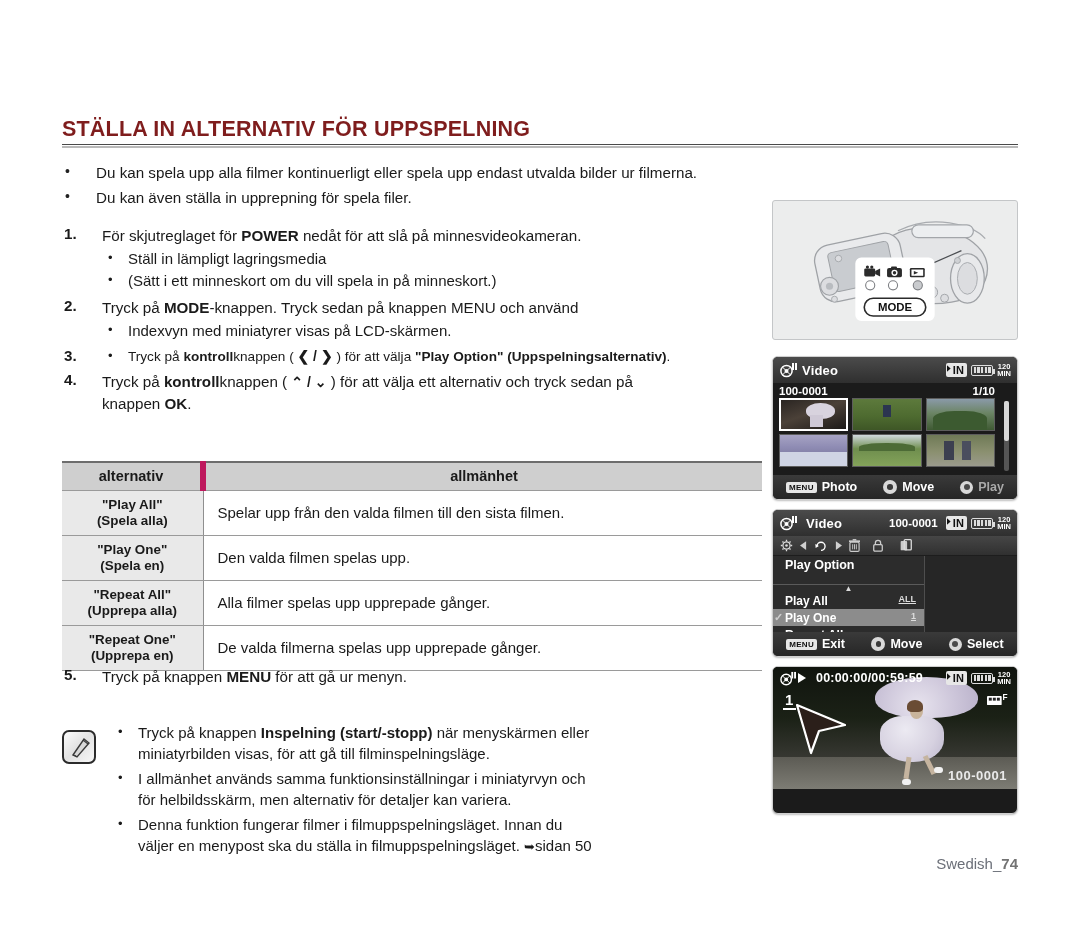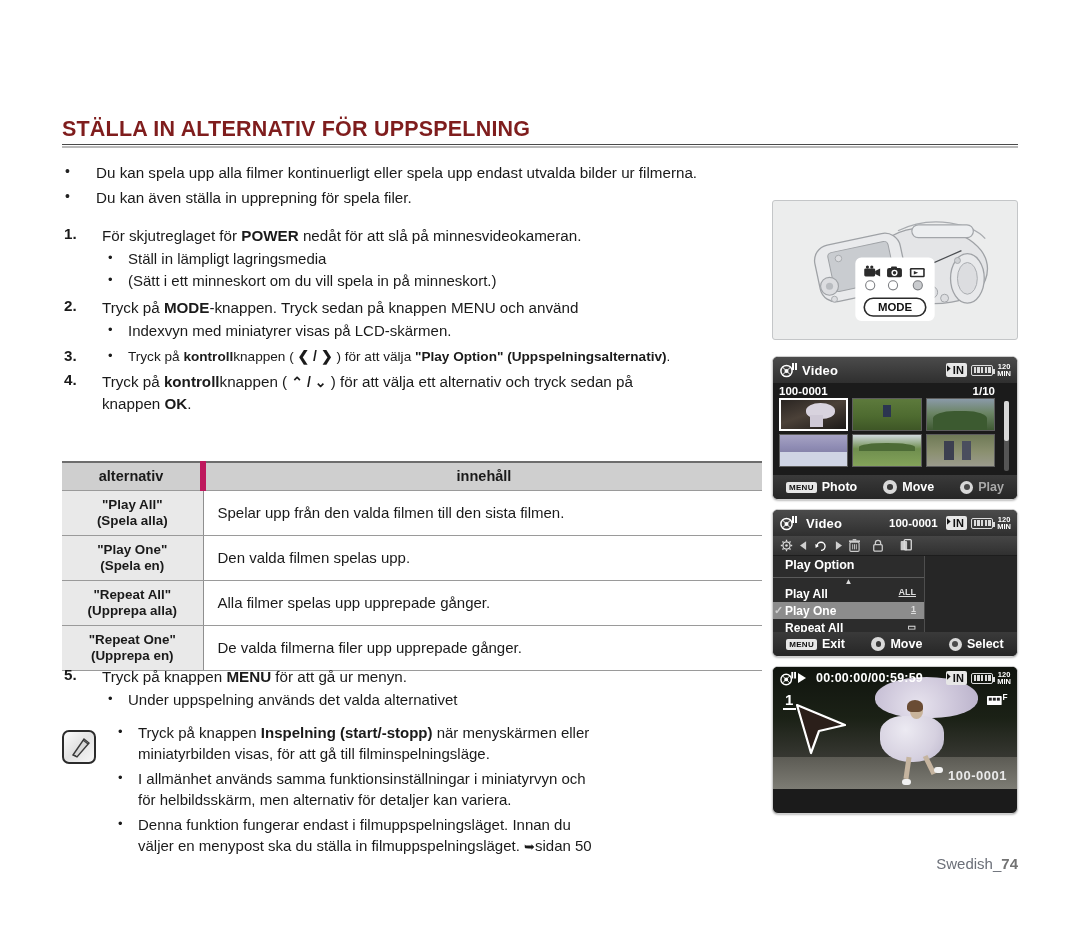--- a/index.html
+++ b/index.html
@@ -220,21 +220,21 @@
     height: 20px; background: linear-gradient(#464646,#303030);
     display: flex; align-items: center; padding: 0 7px; gap: 7px;
     border-bottom: 1px solid #1d1d1d;
   }
   .menu-body { position: relative; height: 78px; display: flex; }
   .menu-list {
     width: 152px; background: #2c2c2c; border-right: 1px solid #4e4e4e;
     position: relative;
   }
   .menu-head {
-    font-size: 12.5px; font-weight: bold; padding: 2px 0 5px 12px;
+    font-size: 12.5px; font-weight: bold; padding: 2px 0 12px 12px;
     border-bottom: 1px solid #5a5a5a;
   }
   .caret { text-align: center; font-size: 8px; color: #dcdcdc; line-height: 7px; }
   .menu-item {
     height: 17px; display: flex; align-items: center; padding-left: 12px;
     font-size: 12px; font-weight: bold; position: relative;
   }
   .menu-item.sel { background: #8c8c8c; color: #fff; }
   .menu-item .chk {
     position: absolute; left: 1px; top: 2px; font-size: 11px; color: #cfcfcf;
@@ -308,63 +308,62 @@
       <span class="num">4.</span>
       <div class="body"><span>Tryck på </span><b>kontroll</b><span>knappen ( </span><b class="arrowglyph">⌃ / ⌄</b><span> ) för att välja ett alternativ och tryck sedan på</span></div>
       <div class="body"><span>knappen </span><b>OK</b><span>.</span></div>
     </div>
   </div>
 
   <table class="opt-table">
     <thead>
       <tr>
         <th class="c1">alternativ</th>
-        <th>innehåll</th>
+        <th>allmänhet</th>
       </tr>
     </thead>
     <tbody>
       <tr>
         <td class="c1"><span>"Play All"</span><br><span>(Spela alla)</span></td>
         <td class="c2">Spelar upp från den valda filmen till den sista filmen.</td>
       </tr>
       <tr>
         <td class="c1"><span>"Play One"</span><br><span>(Spela en)</span></td>
         <td class="c2">Den valda filmen spelas upp.</td>
       </tr>
       <tr>
         <td class="c1"><span>"Repeat All"</span><br><span>(Upprepa alla)</span></td>
         <td class="c2">Alla filmer spelas upp upprepade gånger.</td>
       </tr>
       <tr>
         <td class="c1"><span>"Repeat One"</span><br><span>(Upprepa en)</span></td>
-        <td class="c2">De valda filmerna filer upp upprepade gånger.</td>
+        <td class="c2">De valda filmerna spelas upp upprepade gånger.</td>
       </tr>
     </tbody>
   </table>
 
   <div class="steps-late">
     <div class="step">
       <span class="num">5.</span>
       <div class="body"><span>Tryck på knappen </span><b>MENU</b><span> för att gå ur menyn.</span></div>
-      <div class="sub">Under uppspelning används det valda alternativet</div>
     </div>
   </div>
 
   <div class="notes">
     <div class="note-icon">
       <svg width="24" height="24" viewBox="0 0 24 24" aria-hidden="true">
         <path d="M4 19 L15 3 L20 7 L8 21 Z" fill="#d8d8d8" stroke="#3a3a3a" stroke-width="1.4"></path>
         <path d="M14 4 L19 8" stroke="#3a3a3a" stroke-width="1.2"></path>
         <path d="M4 19 L7 20" stroke="#3a3a3a" stroke-width="1.2"></path>
       </svg>
     </div>
     <div class="note-list">
       <div class="note-li"><span>Tryck på knappen </span><b>Inspelning (start/-stopp)</b><span> när menyskärmen eller</span><br><span>miniatyrbilden visas, för att gå till filminspelningsläge.</span></div>
       <div class="note-li"><span>I allmänhet används samma funktionsinställningar i miniatyrvyn och</span><br><span>för helbildsskärm, men alternativ för detaljer kan variera.</span></div>
-      <div class="note-li"><span>Denna funktion fungerar endast i filmuppspelningsläget. Innan du</span><br><span>väljer en menypost ska du ställa in filmuppspelningsläget.</span> <span class="pagearrow">➥</span><span>sidan 50</span></div>
+      <div class="note-li"><span>Denna funktion fungerar filmer i filmuppspelningsläget. Innan du</span><br><span>väljer en menypost ska du ställa in filmuppspelningsläget.</span> <span class="pagearrow">➥</span><span>sidan 50</span></div>
     </div>
   </div>
 
   <div class="footer"><span>Swedish_</span><b>74</b></div>
 
   <div class="panel" id="cam-illus">
     <svg class="cam-art" viewBox="0 0 246 140" aria-hidden="true">
 
       <path d="M118 36 q20 -12 48 -8 q30 4 44 22 q10 14 4 30 q-8 18 -34 22 q-30 5 -50 -6 q-18 -10 -20 -28 q-2 -20 8 -32 Z" fill="#e4e5e7" stroke="#9fa2a6" stroke-width="1.3"></path>
 

